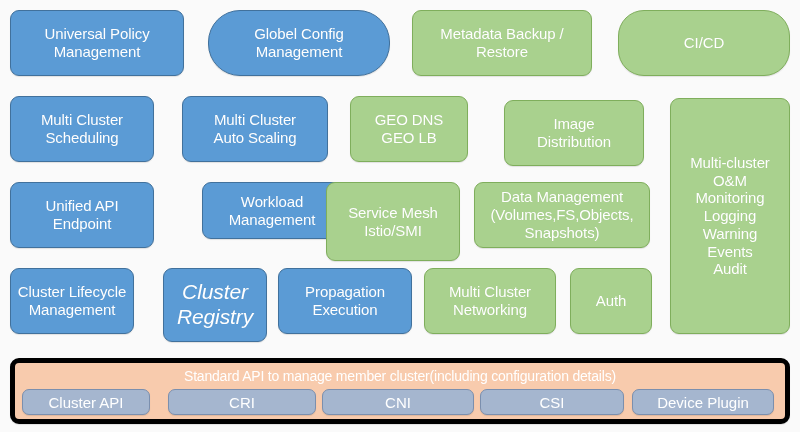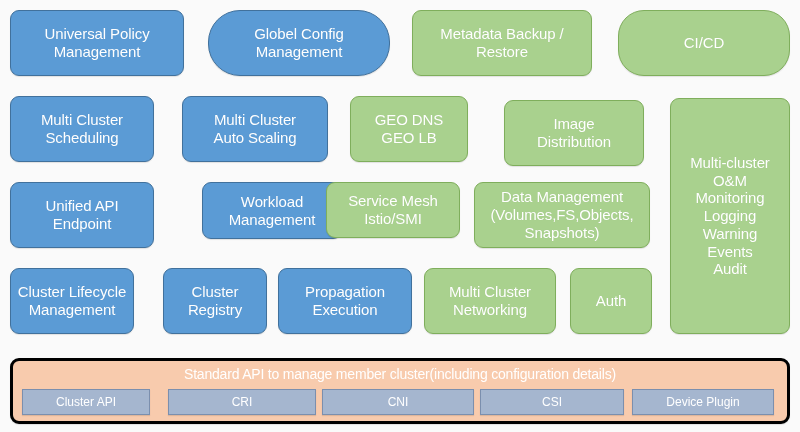--- a/index.html
+++ b/index.html
@@ -43,21 +43,21 @@
   .node.green {
     background: #a9d18e;
     border: 1px solid #7fae5c;
     box-shadow: 0 1px 1px rgba(0,0,0,0.10);
   }
   
   .band {
     position: absolute;
     box-sizing: border-box;
     background: #f8cbad;
-    border: 3px solid #000000;
+    border: 5px solid #000000;
     border-radius: 9px;
     box-shadow: 0 1px 1px rgba(0,0,0,0.10);
   }
   .band-title {
     position: absolute;
     left: 0;
     right: 0;
     top: 6px;
     text-align: center;
     color: #ffffff;
@@ -66,23 +66,23 @@
     letter-spacing: -0.2px;
   }
   .chip {
     position: absolute;
     box-sizing: border-box;
     display: flex;
     align-items: center;
     justify-content: center;
     background: #a5b6cf;
     border: 1px solid #7b8fae;
-    border-radius: 0;
+    border-radius: 7px;
     color: #ffffff;
-    font-size: 12px;
+    font-size: 15px;
     text-align: center;
     box-shadow: 0 1px 1px rgba(0,0,0,0.10);
   }
 </style>
 </head>
 <body>
 
 <div id="diagram">
     <div class="node blue" style="left: 10px; top: 10px; width: 174px; height: 66px; font-size: 15px;">Universal Policy
 Management</div>
@@ -96,28 +96,28 @@
     <div class="node blue" style="left: 182px; top: 96px; width: 146px; height: 66px; font-size: 15px;">Multi Cluster
 Auto Scaling</div>
     <div class="node green" style="left: 350px; top: 96px; width: 118px; height: 66px; font-size: 15px;">GEO DNS
 GEO LB</div>
     <div class="node green" style="left: 504px; top: 100px; width: 140px; height: 66px; font-size: 15px;">Image
 Distribution</div>
     <div class="node blue" style="left: 10px; top: 182px; width: 144px; height: 66px; font-size: 15px;">Unified API
 Endpoint</div>
     <div class="node blue" style="left: 170px; top: 182px; width: 140px; height: 57px; font-size: 15px; margin-left: 32px;">Workload
 Management</div>
-    <div class="node green" style="left: 326px; top: 182px; width: 134px; height: 56px; font-size: 15px;">Service Mesh
+    <div class="node green" style="left: 326px; top: 182px; width: 134px; height: 79px; font-size: 15px;">Service Mesh
 Istio/SMI</div>
     <div class="node green" style="left: 474px; top: 182px; width: 176px; height: 66px; font-size: 15px;">Data Management
 (Volumes,FS,Objects,
 Snapshots)</div>
     <div class="node blue" style="left: 10px; top: 268px; width: 124px; height: 66px; font-size: 15px;">Cluster Lifecycle
 Management</div>
-    <div class="node blue" style="left: 163px; top: 268px; width: 104px; height: 66px; font-size: 15px;">Cluster
+    <div class="node blue" style="left: 163px; top: 268px; width: 104px; height: 74px; font-size: 21px; font-style: italic;">Cluster
 Registry</div>
     <div class="node blue" style="left: 278px; top: 268px; width: 134px; height: 66px; font-size: 15px;">Propagation
 Execution</div>
     <div class="node green" style="left: 424px; top: 268px; width: 132px; height: 66px; font-size: 15px;">Multi Cluster
 Networking</div>
     <div class="node green" style="left: 570px; top: 268px; width: 82px; height: 66px; font-size: 15px;">Auth</div>
     <div class="node green" style="left: 670px; top: 98px; width: 120px; height: 236px; font-size: 15px;">Multi-cluster
 O&amp;M
 Monitoring
 Logging

